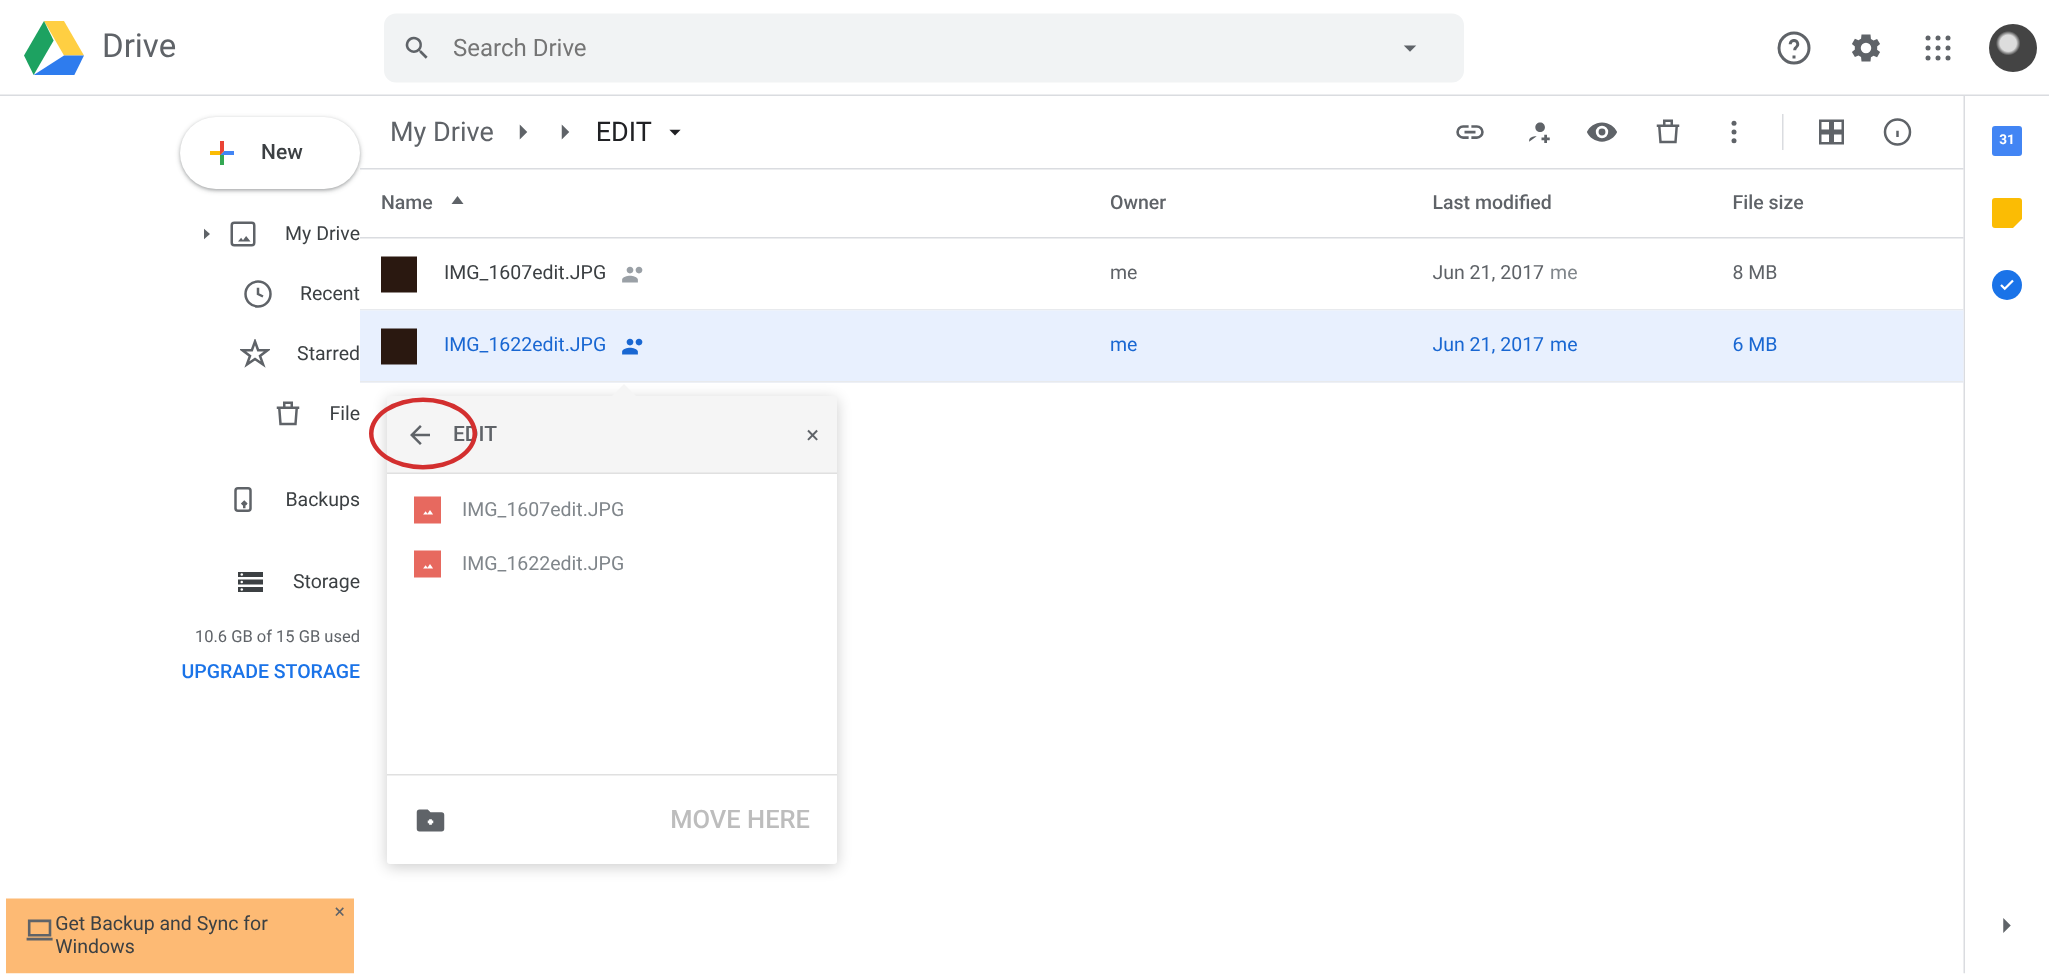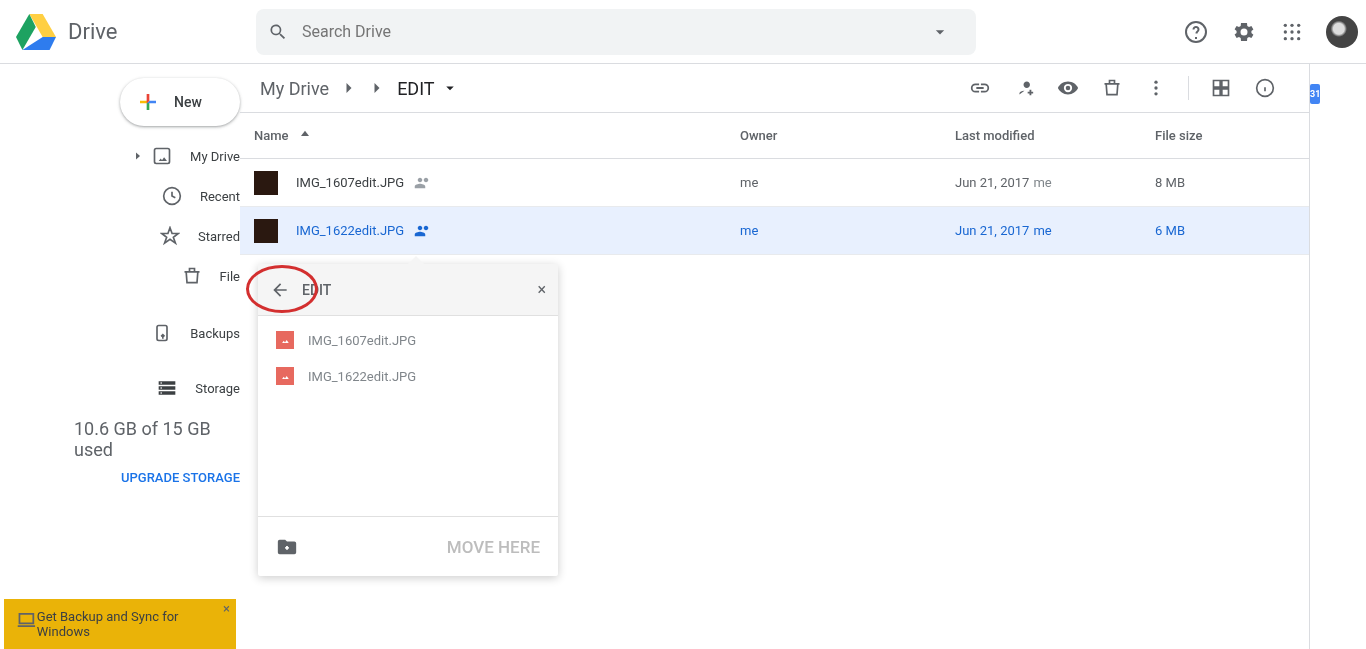--- a/index.html
+++ b/index.html
@@ -27,24 +27,24 @@
 
 .nav-item { height: 40px; display: flex; align-items: center; padding-left: 28px; gap: 18px; font-size: 13px; color: #3c4043; cursor: pointer; border-radius: 0 20px 20px 0; }
 .nav-item svg { width: 20px; height: 20px; color: #5f6368; }
 .expand-icon { position: absolute; left: 8px; color:#5f6368;}
 .nav-group { position: relative; }
 .nav-sep { border: none; border-top: 1px solid #dadce0; margin: 8px 0; }
 
 .storage-row { padding: 8px 0 4px 28px; display: flex; align-items: center; gap: 18px; font-size: 13px; }
 .storage-bar { margin: 6px 24px 6px 74px; height: 4px; background: #e8eaed; position: relative; }
 .storage-bar .fill { position: absolute; left: 0; top: 0; height: 100%; background: #1a73e8; width: 72%; }
-.storage-txt { margin-left: 74px; font-size: 18px; color: #5f6368; }
+.storage-txt { margin-left: 74px; font-size: 11px; color: #5f6368; }
 .upgrade { margin: 10px 0 0 74px; font-size: 13px; color: #1a73e8; font-weight: 500; cursor: pointer; }
 
-.promo { position: absolute; bottom: 0; left: 4px; width: 232px; background: #eab308; padding: 10px 12px; display: flex; align-items: flex-start; gap: 0; font-size: 13px; color: #3c4043; }
+.promo { position: absolute; bottom: 0; left: 4px; width: 232px; background: #fdba74; padding: 10px 12px; display: flex; align-items: flex-start; gap: 0; font-size: 13px; color: #3c4043; }
 .promo .close { position: absolute; right: 6px; top: 2px; color:#5f6368; cursor:pointer;}
 
 
 .content { flex: 1; border-right: 1px solid #dadce0; position: relative; }
 .toolbar { height: 48px; display: flex; align-items: center; padding: 0 24px 0 14px; }
 .crumb { font-size: 18px; color: #5f6368; padding: 4px 6px; cursor: pointer; }
 .crumb.last { color: #202124; display: flex; align-items: center; gap: 6px; }
 .crumb-sep { color: #5f6368; margin: 0 4px; }
 .toolbar-actions { margin-left: auto; display: flex; align-items: center; gap: 4px; }
 .t-icon { width: 40px; height: 40px; display: flex; align-items: center; justify-content: center; color: #5f6368; cursor: pointer; }
@@ -79,21 +79,21 @@
 .popup-list { flex: 1; padding: 6px 0; }
 .popup-item { height: 36px; display: flex; align-items: center; padding: 0 18px; gap: 14px; font-size: 13px; color: #80868b; }
 .popup-item .p-icon { width: 18px; height: 18px; background: #e7695f; display:flex; align-items:center; justify-content:center; }
 .popup-foot { height: 60px; border-top: 1px solid #e0e0e0; display: flex; align-items: center; padding: 0 18px; justify-content: space-between; }
 .popup-foot .newf { color: #5f6368; }
 .popup-foot .move { font-size: 17px; font-weight: 500; color: #bdbdbd; }
 
 .annotation-circle { position: absolute; left: 246px; top: 265px; width: 72px; height: 48px; border: 3px solid #d32f2f; border-radius: 50%; pointer-events: none; z-index: 100; }
 
 
-.rpanel { width: 56px; display: flex; flex-direction: row; padding-top: 20px; gap: 28px; }
+.rpanel { width: 56px; display: flex; flex-direction: column; align-items: center; padding-top: 20px; gap: 28px; }
 .rpanel .app-ic { width: 20px; height: 20px; }
 .rpanel .chev { margin-top: auto; margin-bottom: 18px; color: #5f6368; }
 .cal-ic{background:#4285f4;display:flex;align-items:center;justify-content:center;font-size:9px;color:#fff;font-weight:bold;border-radius:2px;}
 .keep-ic{background:#fbbc04;clip-path:polygon(0 0,100% 0,100% 70%,70% 100%,0 100%);border-radius:2px;}
 .tasks-ic{background:#1a73e8;border-radius:50%;display:flex;align-items:center;justify-content:center;}
 </style>
 </head>
 <body>
 
 <div class="header">

